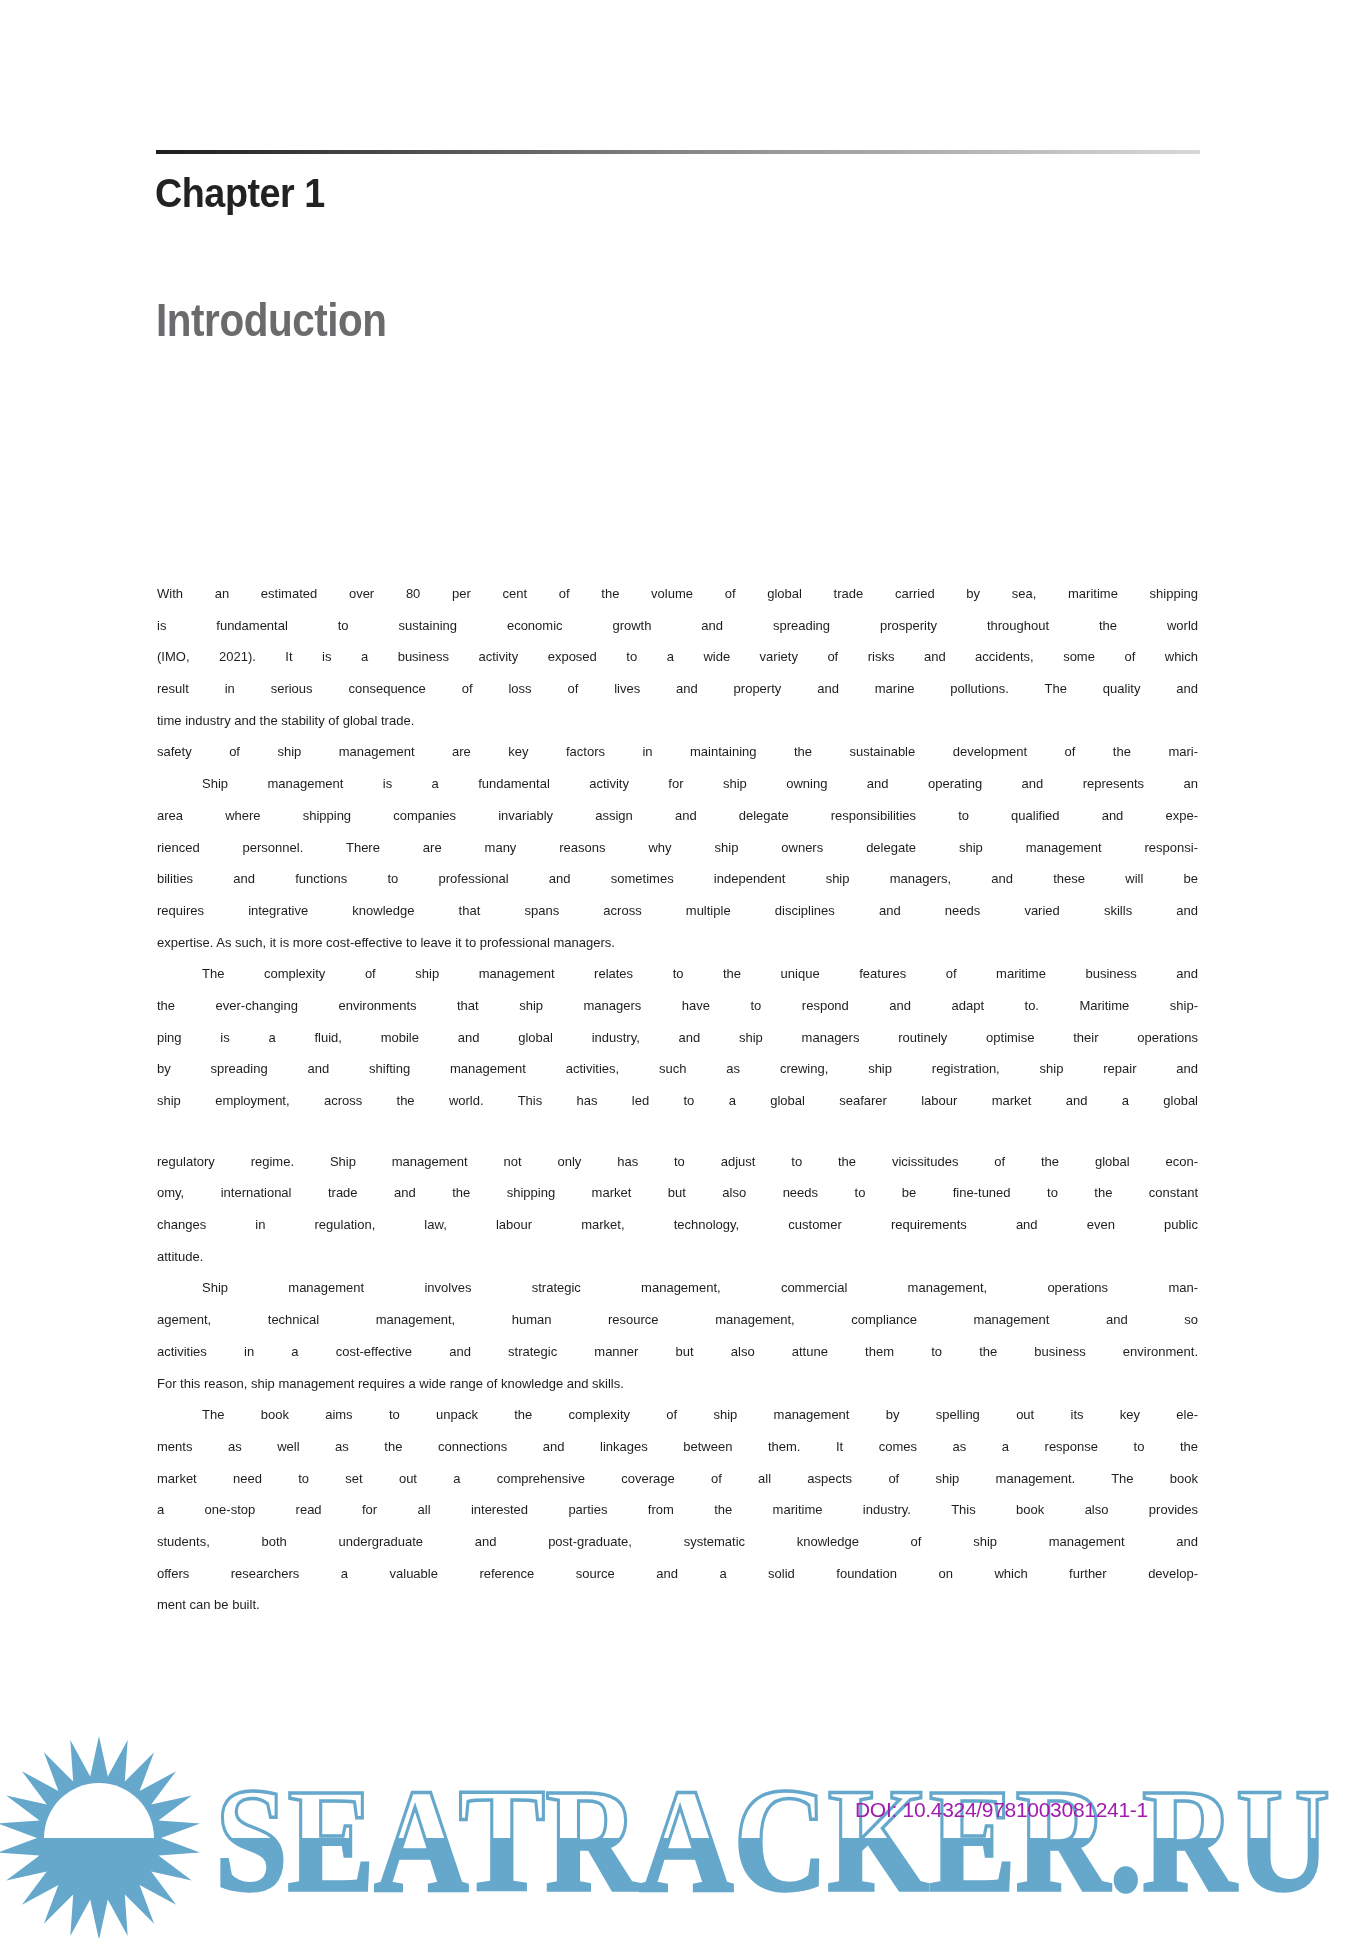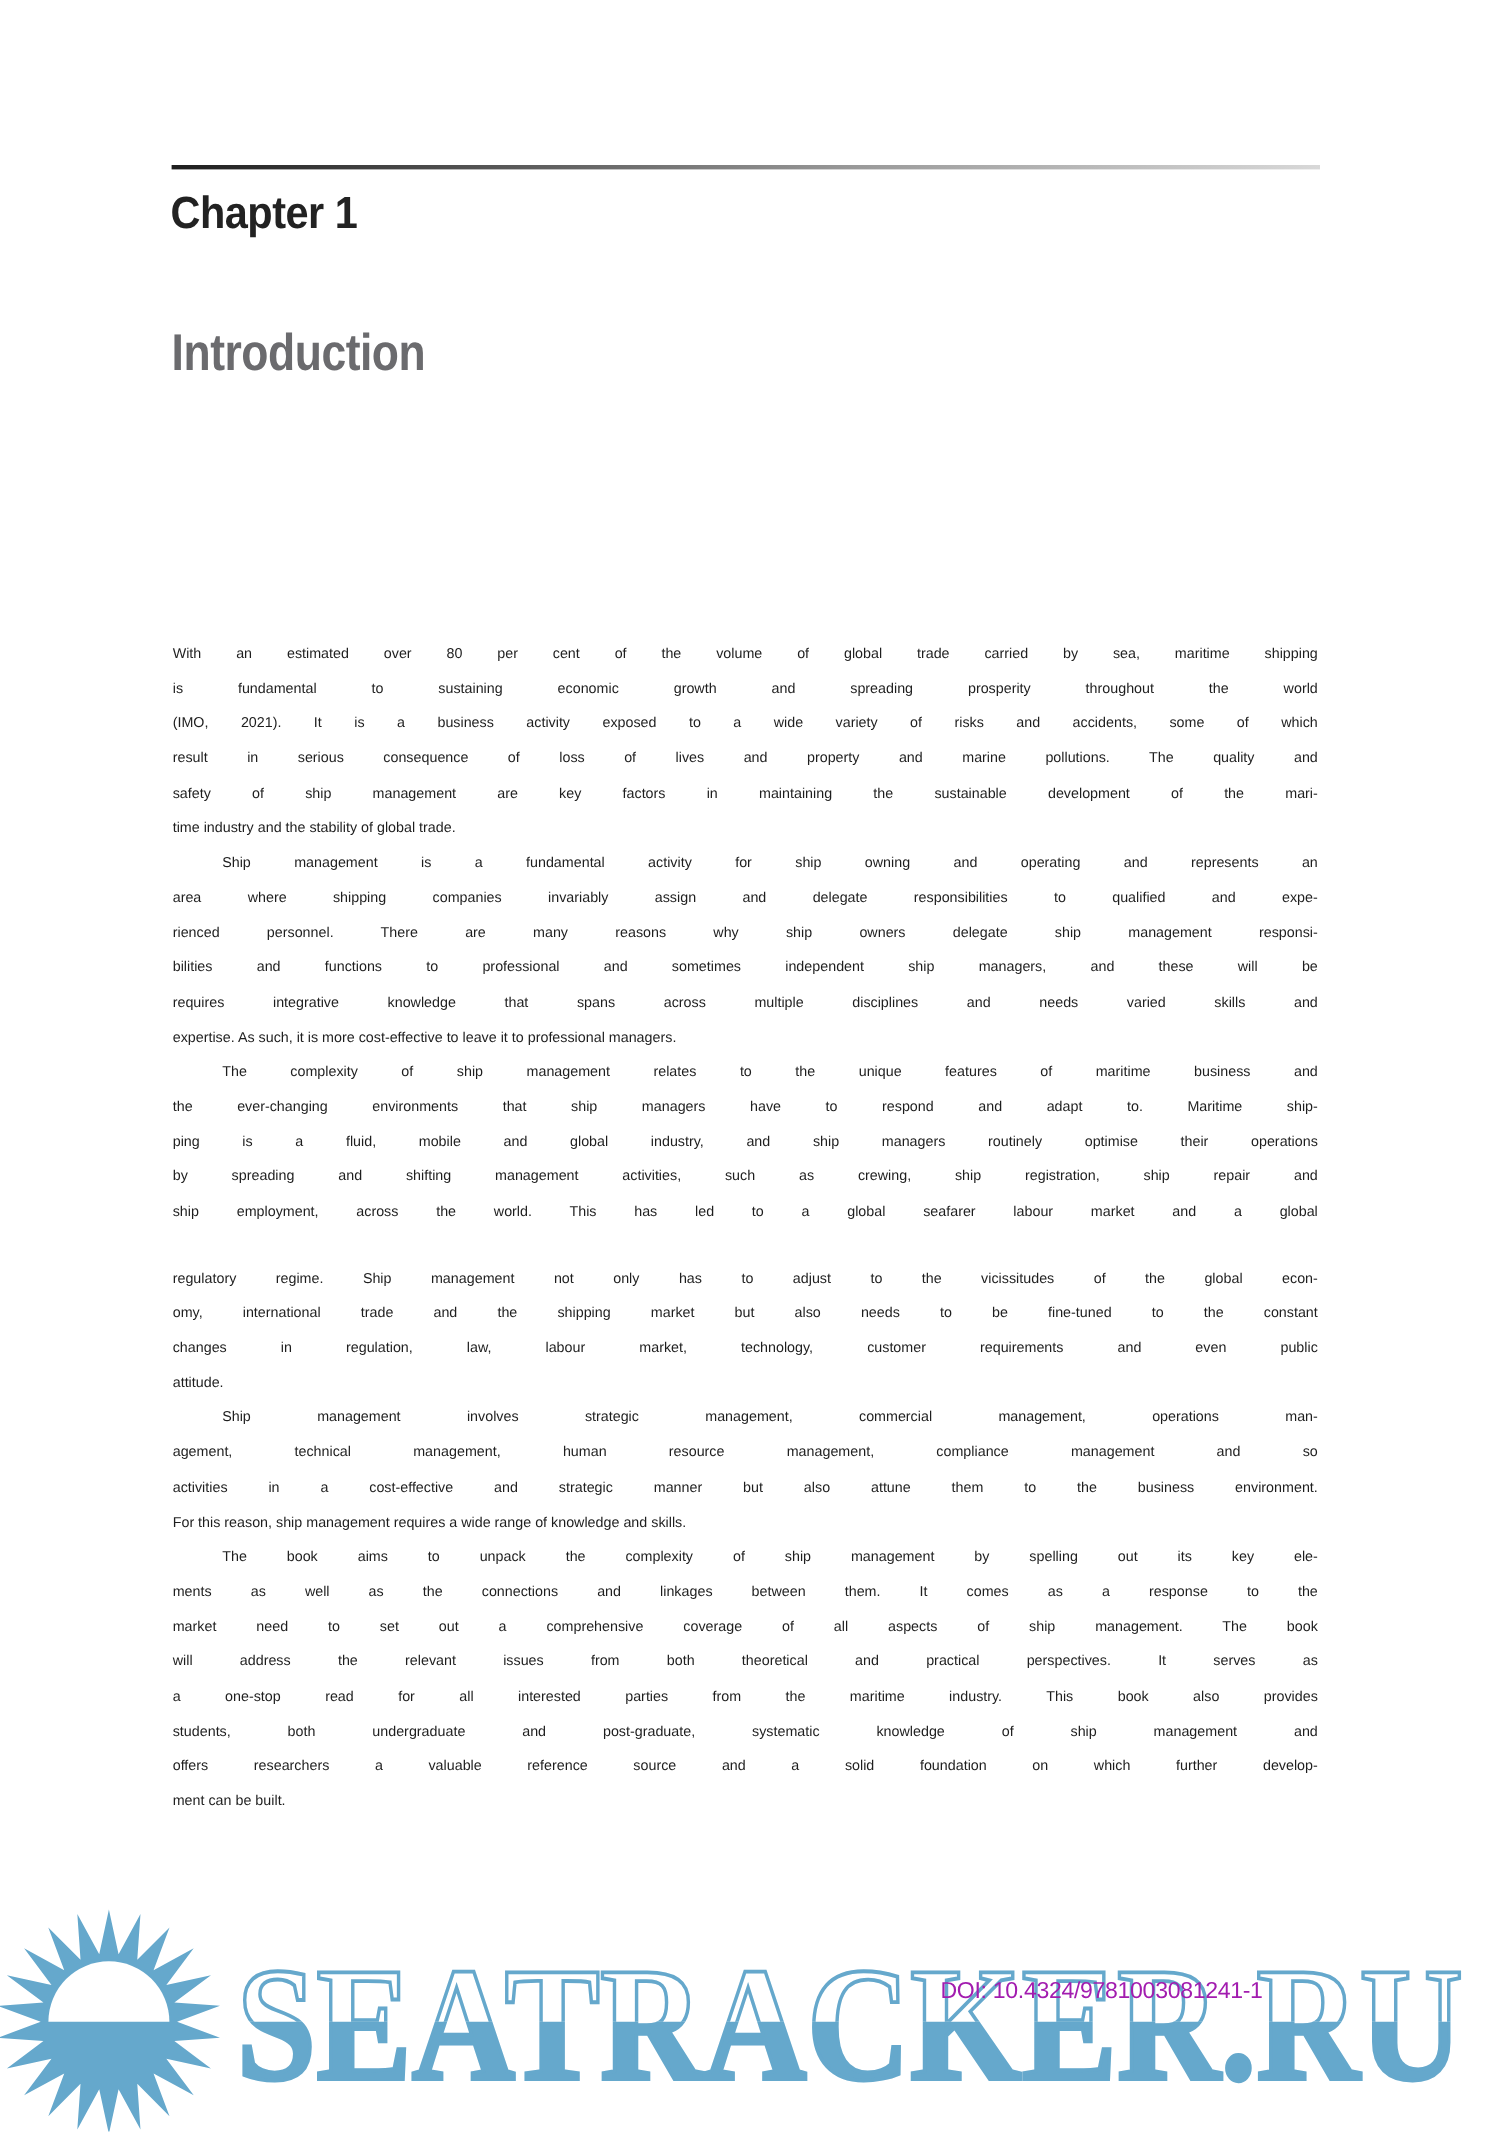--- a/index.html
+++ b/index.html
@@ -22,22 +22,22 @@
 
 <div class="rule"></div>
 <div class="chapter">Chapter 1</div>
 <div class="title">Introduction</div>
 
 <div class="body" id="body">
     <div class="line" style="white-space: normal;">With an estimated over 80 per cent of the volume of global trade carried by sea, maritime shipping</div>
     <div class="line" style="white-space: normal;">is fundamental to sustaining economic growth and spreading prosperity throughout the world</div>
     <div class="line" style="white-space: normal;">(IMO, 2021). It is a business activity exposed to a wide variety of risks and accidents, some of which</div>
     <div class="line" style="white-space: normal;">result in serious consequence of loss of lives and property and marine pollutions. The quality and</div>
+    <div class="line last" style="white-space: normal;">time industry and the stability of global trade.</div>
     <div class="line" style="white-space: normal;">safety of ship management are key factors in maintaining the sustainable development of the mari-</div>
-    <div class="line last" style="white-space: normal;">time industry and the stability of global trade.</div>
     <div class="line indent" style="white-space: normal;">Ship management is a fundamental activity for ship owning and operating and represents an</div>
     <div class="line" style="white-space: normal;">area where shipping companies invariably assign and delegate responsibilities to qualified and expe-</div>
     <div class="line" style="white-space: normal;">rienced personnel. There are many reasons why ship owners delegate ship management responsi-</div>
     <div class="line" style="white-space: normal;">bilities and functions to professional and sometimes independent ship managers, and these will be</div>
     <div class="line" style="white-space: normal;">requires integrative knowledge that spans across multiple disciplines and needs varied skills and</div>
     <div class="line last" style="white-space: normal;">expertise. As such, it is more cost-effective to leave it to professional managers.</div>
     <div class="line indent" style="white-space: normal;">The complexity of ship management relates to the unique features of maritime business and</div>
     <div class="line" style="white-space: normal;">the ever-changing environments that ship managers have to respond and adapt to. Maritime ship-</div>
     <div class="line" style="white-space: normal;">ping is a fluid, mobile and global industry, and ship managers routinely optimise their operations</div>
     <div class="line" style="white-space: normal;">by spreading and shifting management activities, such as crewing, ship registration, ship repair and</div>
@@ -46,21 +46,20 @@
     <div class="line" style="white-space: normal;">omy, international trade and the shipping market but also needs to be fine-tuned to the constant</div>
     <div class="line" style="white-space: normal;">changes in regulation, law, labour market, technology, customer requirements and even public</div>
     <div class="line last" style="white-space: normal;">attitude.</div>
     <div class="line indent" style="white-space: normal;">Ship management involves strategic management, commercial management, operations man-</div>
     <div class="line" style="white-space: normal;">agement, technical management, human resource management, compliance management and so</div>
     <div class="line" style="white-space: normal;">activities in a cost-effective and strategic manner but also attune them to the business environment.</div>
     <div class="line last" style="white-space: normal;">For this reason, ship management requires a wide range of knowledge and skills.</div>
     <div class="line indent" style="white-space: normal;">The book aims to unpack the complexity of ship management by spelling out its key ele-</div>
     <div class="line" style="white-space: normal;">ments as well as the connections and linkages between them. It comes as a response to the</div>
     <div class="line" style="white-space: normal;">market need to set out a comprehensive coverage of all aspects of ship management. The book</div>
-    <div class="line" style="white-space: normal;">will address the relevant issues from both theoretical and practical perspectives. It serves as</div>
     <div class="line" style="white-space: normal;">a one-stop read for all interested parties from the maritime industry. This book also provides</div>
     <div class="line" style="white-space: normal;">students, both undergraduate and post-graduate, systematic knowledge of ship management and</div>
     <div class="line" style="white-space: normal;">offers researchers a valuable reference source and a solid foundation on which further develop-</div>
     <div class="line last" style="white-space: normal;">ment can be built.</div>
   </div>
 
 <svg class="wm" id="wm" viewBox="0 0 1351 218" width="1351" height="218">
   <defs>
     <clipPath id="clipBottom">
         <rect x="0" y="118" width="1351" height="100"></rect>

